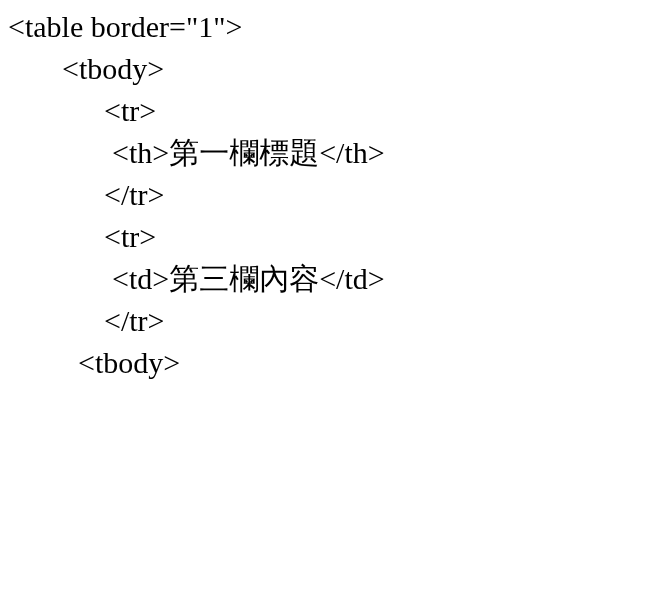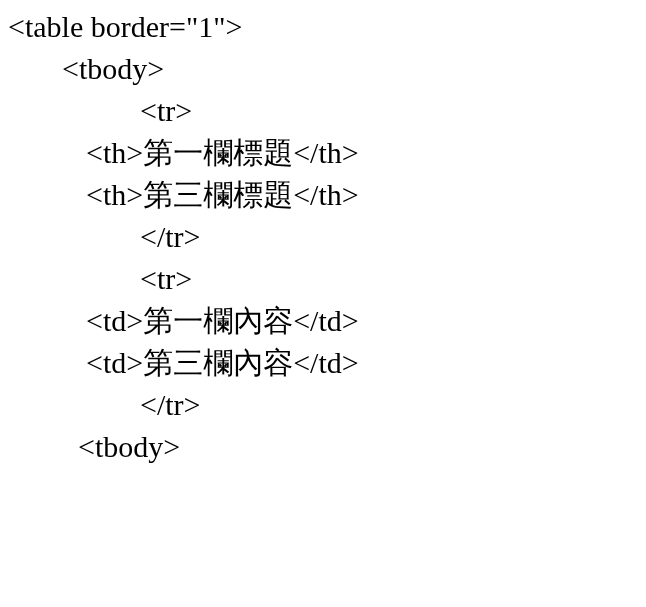--- a/index.html
+++ b/index.html
@@ -19,31 +19,29 @@
     font-family: "Liberation Serif", "DejaVu Serif", serif;
     font-size: 30px;
     line-height: 42px;
     color: #000000;
     white-space: pre;
   }
   
   .ind0  { padding-left: 8px;   }
   .ind1  { padding-left: 62px;  }
   .ind1b { padding-left: 78px;  }
-  .ind2  { padding-left: 104px; margin-left: 36px; }
-  .ind3  { padding-left: 86px; }
+  .ind2  { padding-left: 104px; }
+  .ind3  { padding-left: 112px; }
 </style>
 </head>
 <body>
 
 <div class="page">
   <div class="code-line ind0">&lt;table border="1"&gt;</div>
   <div class="code-line ind1">&lt;tbody&gt;</div>
   <div class="code-line ind2">&lt;tr&gt;</div>
   <div class="code-line ind3">&lt;th&gt;第一欄標題&lt;/th&gt;</div>
-  <div class="code-line ind3">&lt;th&gt;第三欄標題&lt;/th&gt;</div>
   <div class="code-line ind2">&lt;/tr&gt;</div>
   <div class="code-line ind2">&lt;tr&gt;</div>
-  <div class="code-line ind3">&lt;td&gt;第一欄內容&lt;/td&gt;</div>
   <div class="code-line ind3">&lt;td&gt;第三欄內容&lt;/td&gt;</div>
   <div class="code-line ind2">&lt;/tr&gt;</div>
   <div class="code-line ind1b">&lt;tbody&gt;</div>
 </div>
 
 </body></html>

